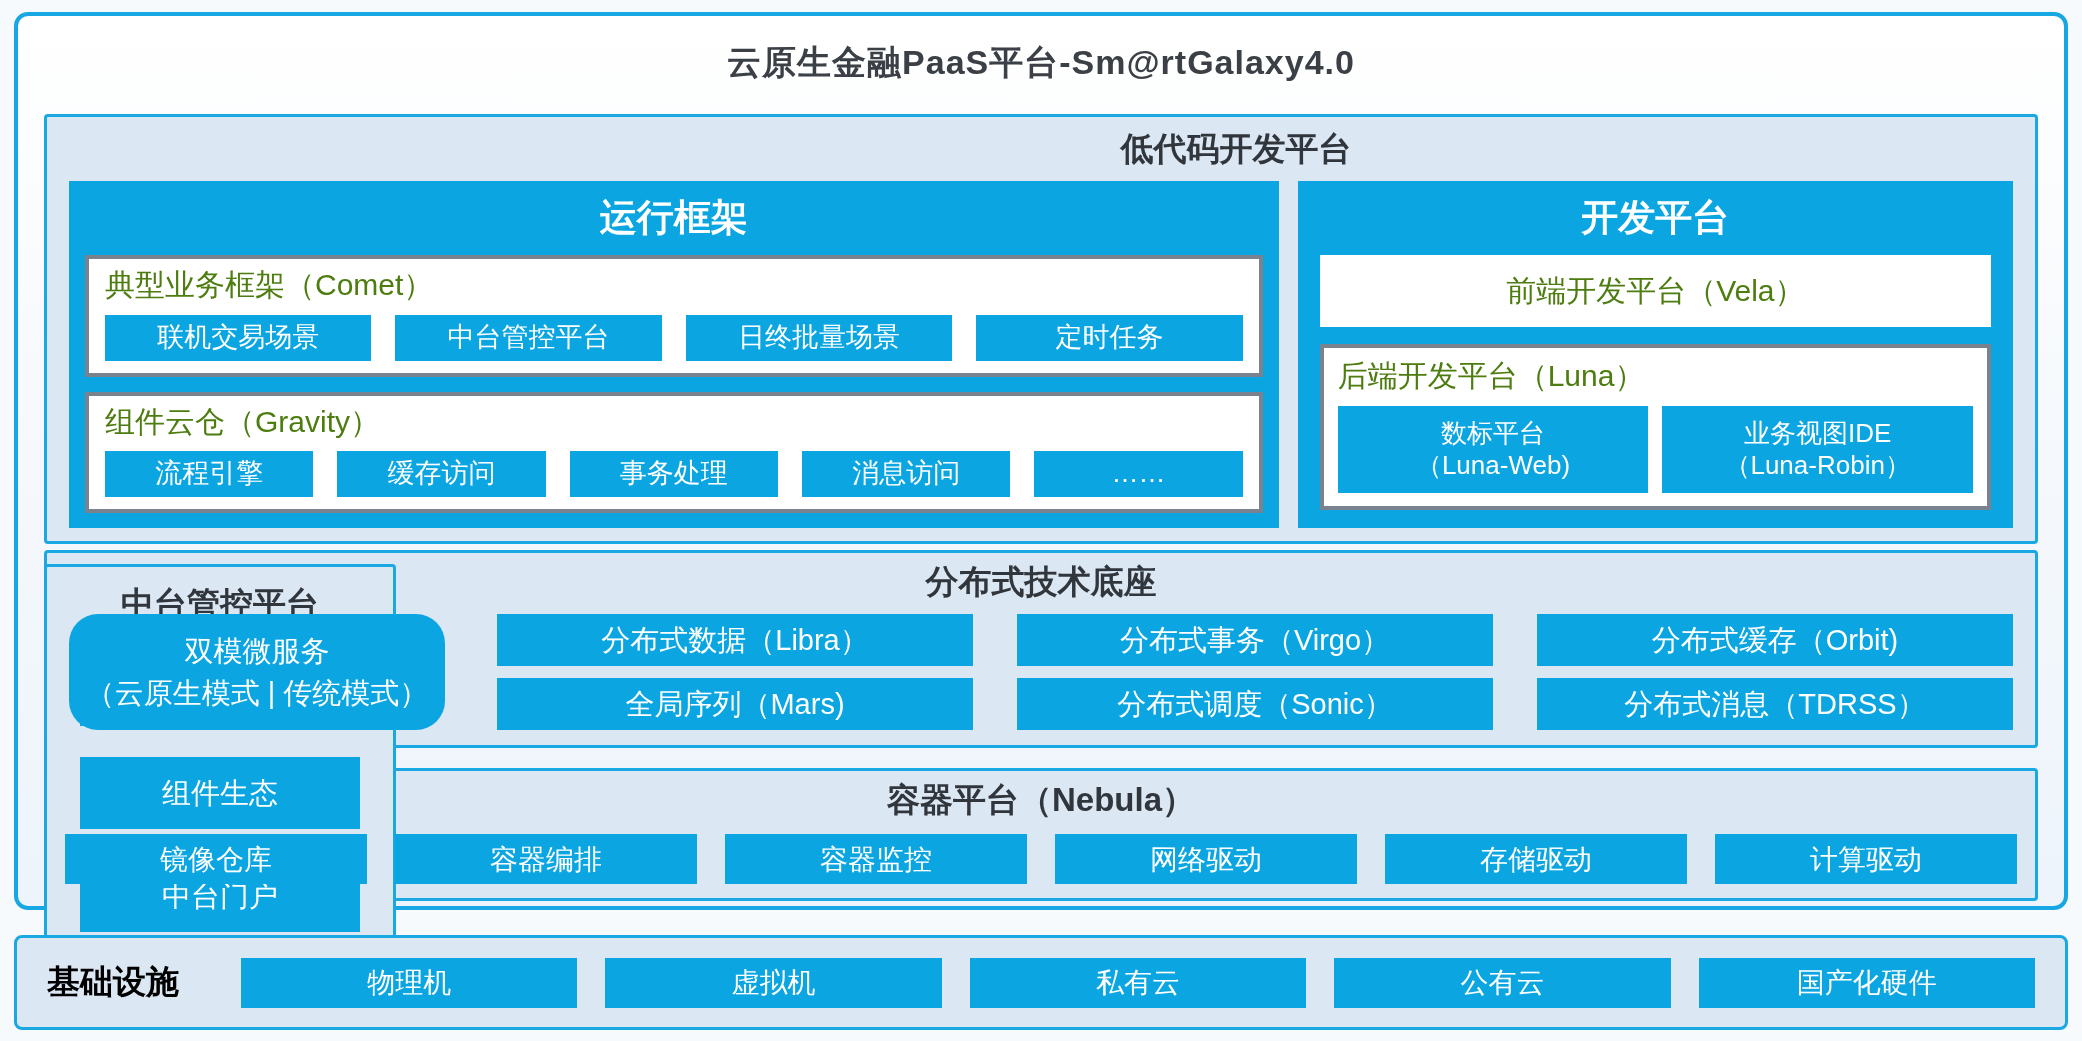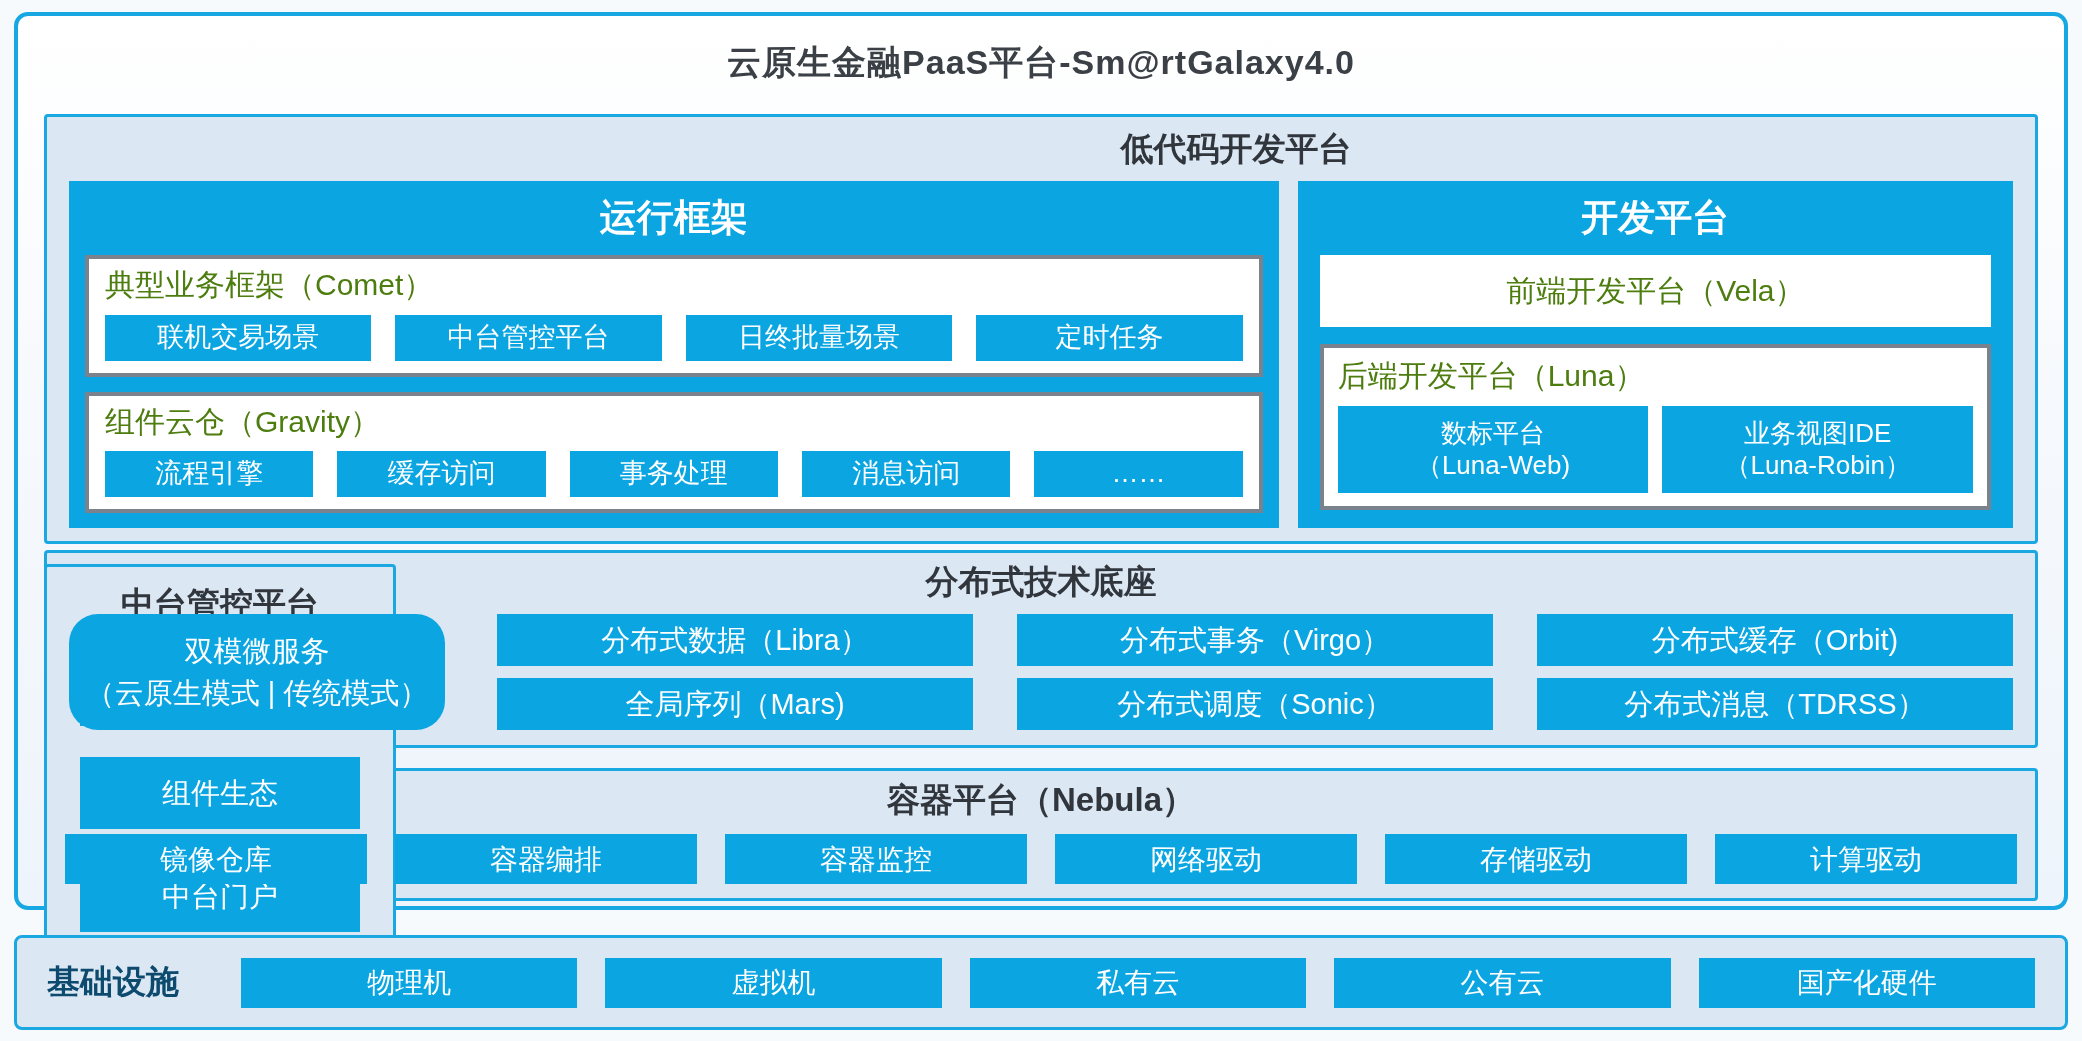--- a/index.html
+++ b/index.html
@@ -92,21 +92,21 @@
   .nebula-btns { display:flex; gap:28px; }
   .nebula-btns .bluebtn { flex:1; height:50px; font-size:28px; }
 
   
   .infra-bar {
     position:absolute; left:14px; top:935px; width:2054px; height:95px;
     border:3px solid #1aa8e3; border-radius:8px; background:#dce7f4;
     display:flex; align-items:center; padding:0 30px;
   }
   .infra-label {
-    font-size:33px; font-weight:700; color:#0c4a6e; margin-right:62px;
+    font-size:33px; font-weight:700; color:#000000; margin-right:62px;
     white-space:nowrap;
   }
   .infra-btns { flex:1; display:flex; gap:28px; }
   .infra-btns .bluebtn { flex:1; height:50px; font-size:28px; }
 </style>
 </head>
 <body>
 
 <div class="stage">
 

